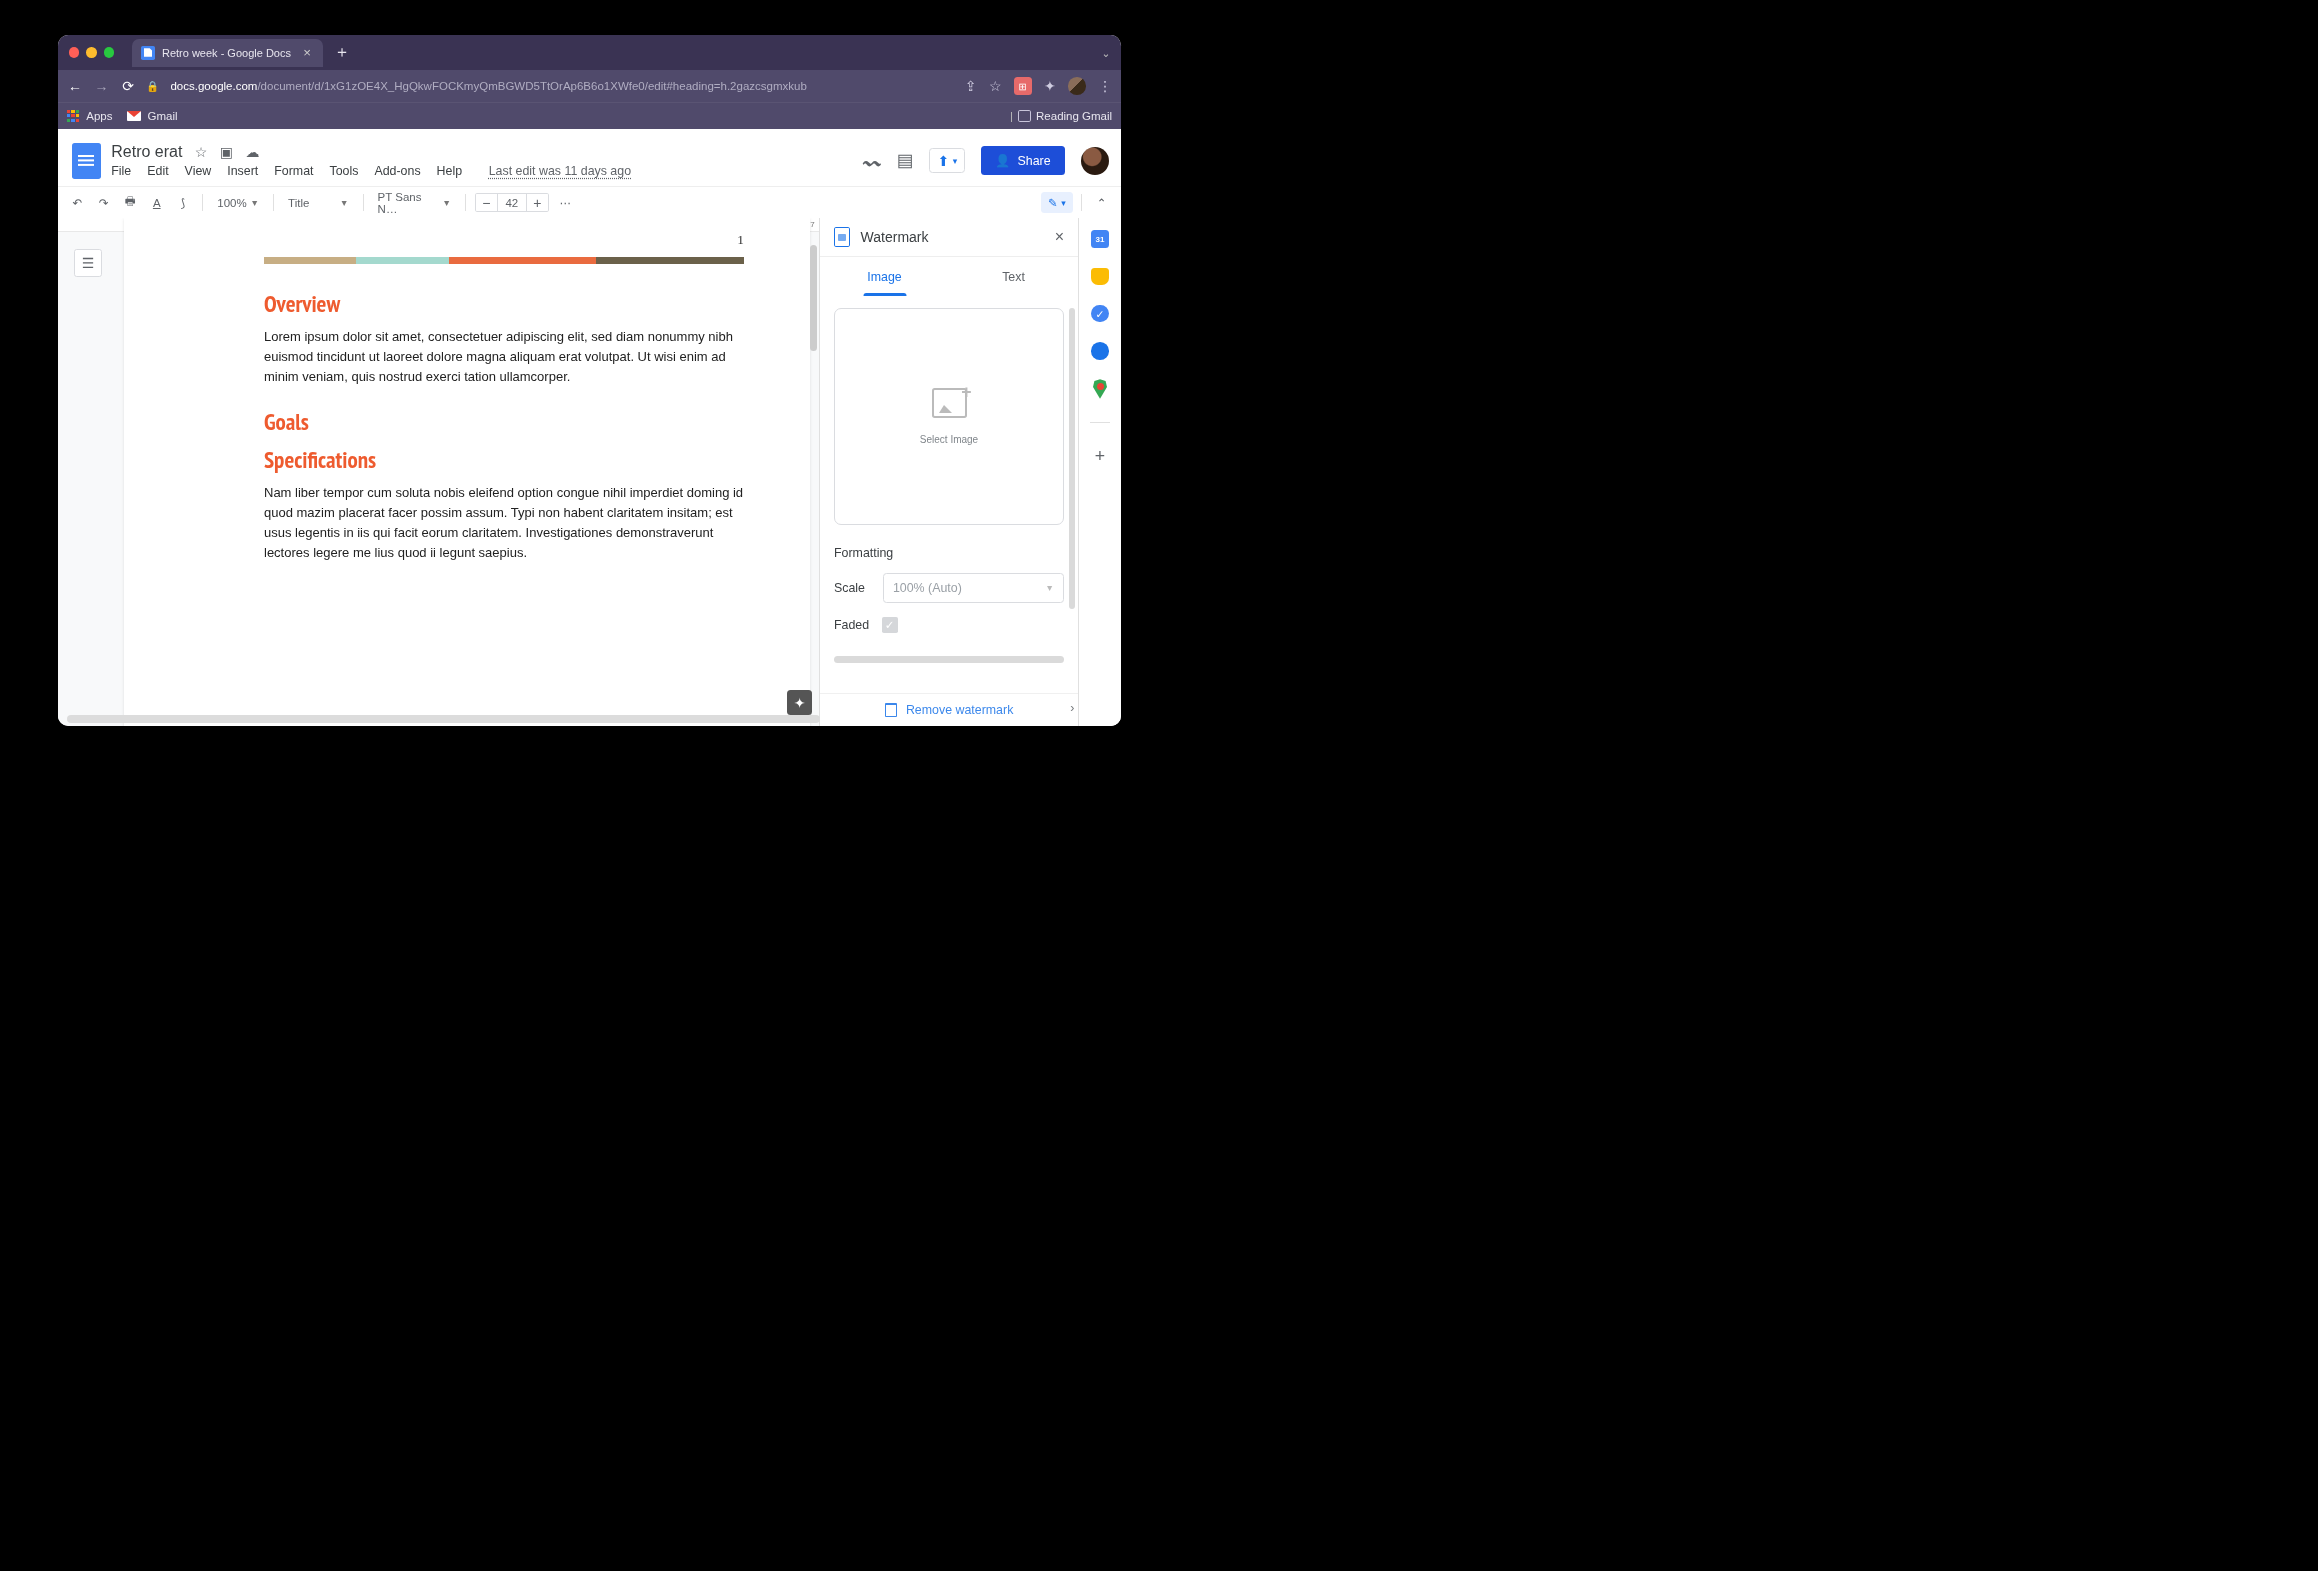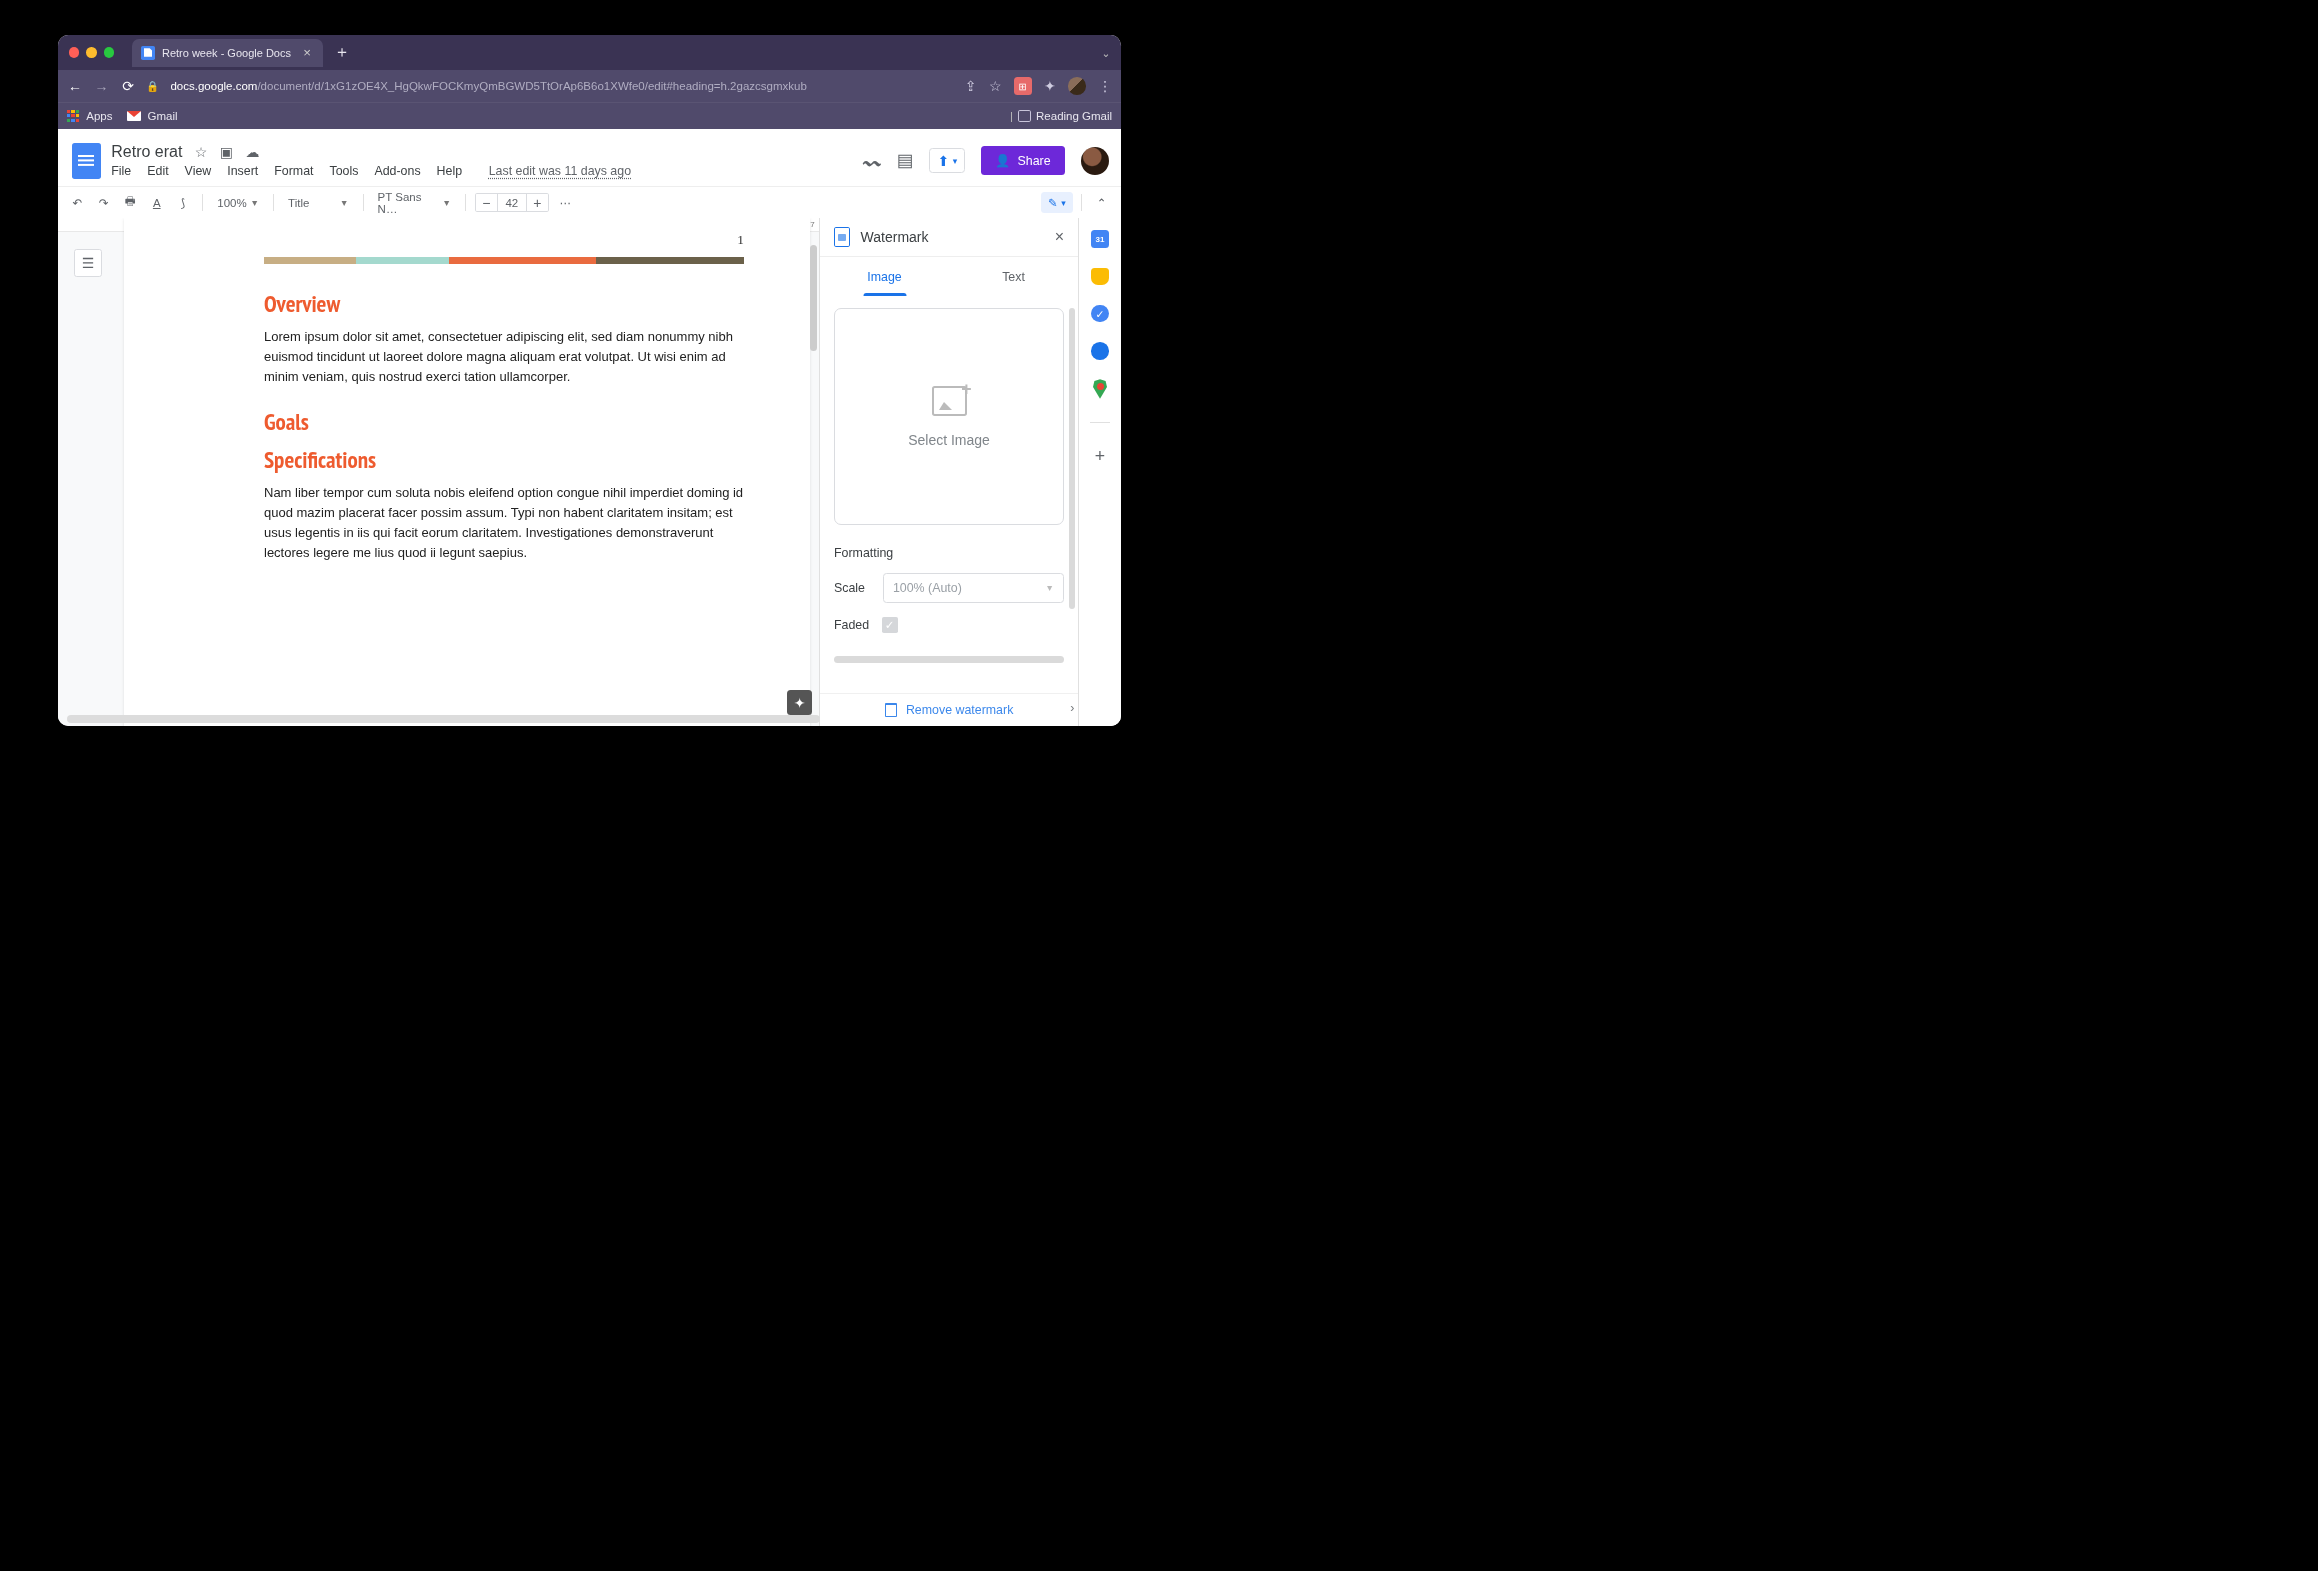--- a/index.html
+++ b/index.html
@@ -43,21 +43,21 @@
   .docs-logo::after { content:''; position:absolute; left:8px; right:8px; top:16px; height:1.8px; background:#fff; box-shadow:0 4.4px 0 #fff, 0 8.9px 0 #fff;}
   .title-area { display:flex; flex-direction:column; gap:3.5px;}
   .title-row { display:flex; align-items:center; gap:12.4px;}
   .doc-title { font-size:16px; color:#3c4043;}
   .ti { color:#5f6368; font-size:14px;}
   .menubar { display:flex; gap:16px; font-size:12.4px; color:#3c4043;}
   .last-edit { color:#5f6368; text-decoration: underline dotted; text-underline-offset:2.7px;}
   .hdr-right { margin-left:auto; display:flex; align-items:center; gap:16px;}
   .ic-gray { color:#5f6368; font-size:17.7px;}
   .present { border:0.9px solid #dadce0; border-radius:3.5px; padding:3.5px 7px; display:flex; align-items:center; gap:3.5px; color:#1a73e8;}
-  .share-btn { background:#6d28d9; color:#fff; border-radius:3.5px; padding:7px 14px; font-size:12.4px; font-weight:500; display:flex; align-items:center; gap:7px;}
+  .share-btn { background:#1d4ed8; color:#fff; border-radius:3.5px; padding:7px 14px; font-size:12.4px; font-weight:500; display:flex; align-items:center; gap:7px;}
   .acct-avatar { width:28px; height:28px; border-radius:50%; background: radial-gradient(circle at 40% 35%, #8a5a42 35%, #2a1a10 40%);}
 
   
   .toolbar { height: 34px; border-top:0.9px solid #eee; border-bottom:0.9px solid #e0e0e0; display:flex; align-items:center; padding:0 8.9px; gap:5.3px; color:#5f6368; font-size:11.5px;}
   .tb-btn { padding:3.5px 5.3px; display:flex; align-items:center; justify-content:center; min-width:21px;}
   .tb-sep { width:0.9px; height:17.7px; background:#e0e0e0; margin:0 3.5px;}
   .tb-sel { display:flex; align-items:center; gap:3.5px; padding:3.5px 5.3px;}
   .tb-sel .chev{font-size:8.9px; color:#777;}
   .font-size-box { display:flex; align-items:center; border:0.9px solid #dadce0; border-radius:1.8px;}
   .font-size-box .pm { width:21px; text-align:center; font-size:14px;}
@@ -94,21 +94,21 @@
   .panel-close { margin-left:auto; color:#5f6368; font-size:16px;}
   .panel-tabs { display:flex; height:39px;}
   .panel-tab { flex:1; display:flex; align-items:center; justify-content:center; font-size:12.4px; color:#5f6368;}
   .panel-tab.active { color:#1a73e8; font-weight:500; position:relative;}
   .panel-tab.active::after { content:''; position:absolute; bottom:0; left:50%; transform:translateX(-50%); width:43px; height:2.7px; background:#1a73e8; border-radius:2.7px 2.7px 0 0;}
   .panel-body { padding: 12.4px 14px; overflow:auto; flex:1; position:relative;}
   .dropzone { border:0.9px solid #dadce0; border-radius:7px; height:217px; display:flex; flex-direction:column; align-items:center; justify-content:center; gap:16px; color:#80868b;}
   .img-ico { width:35px; height:30px; border:2.7px solid #bbb; border-radius:2.7px; position:relative;}
   .img-ico::before { content:''; position:absolute; left:5.3px; bottom:3.5px; width:0; height:0; border-left:5.3px solid transparent; border-right:8.9px solid transparent; border-bottom:8.9px solid #bbb;}
   .img-ico::after { content:'+'; position:absolute; right:-7px; top:-8.9px; font-size:17.7px; font-weight:bold; color:#bbb;}
-  .sel-img-txt { font-size:14px; color:#80868b;}
+  .sel-img-txt { font-size:10px; color:#80868b;}
   .fmt-label { font-size:12.4px; font-weight:500; color:#3c4043; margin:21px 0 12.4px 0;}
   .scale-row { display:flex; align-items:center; gap:14px; margin-bottom:14px;}
   .scale-row label { font-size:12.4px; color:#3c4043; width:35px;}
   .scale-sel { flex:1; border:0.9px solid #dadce0; border-radius:3.5px; padding:7px 8.9px; font-size:12.4px; color:#9aa0a6; display:flex; justify-content:space-between; align-items:center;}
   .faded-row { display:flex; align-items:center; gap:12.4px;}
   .faded-row label { font-size:12.4px; color:#3c4043;}
   .chk { width:16px; height:16px; background:#d5d7da; border-radius:1.8px; display:flex; align-items:center; justify-content:center; color:#fff; font-size:11.5px;}
   .panel-scroll { position:absolute; right:2.7px; top:12.4px; width:6.2px; height:301px; background:#dadada; border-radius:3.5px;}
   .panel-hscroll { height:7px; background:#dadada; border-radius:3.5px; margin:5.3px 14px 0 14px;}
   .panel-footer { border-top:0.9px solid #eee; padding:8.9px 0; display:flex; align-items:center; justify-content:center; gap:8.9px; color:#1a73e8; font-size:12.4px; font-weight:500; opacity:0.85;margin-top:30px;}

